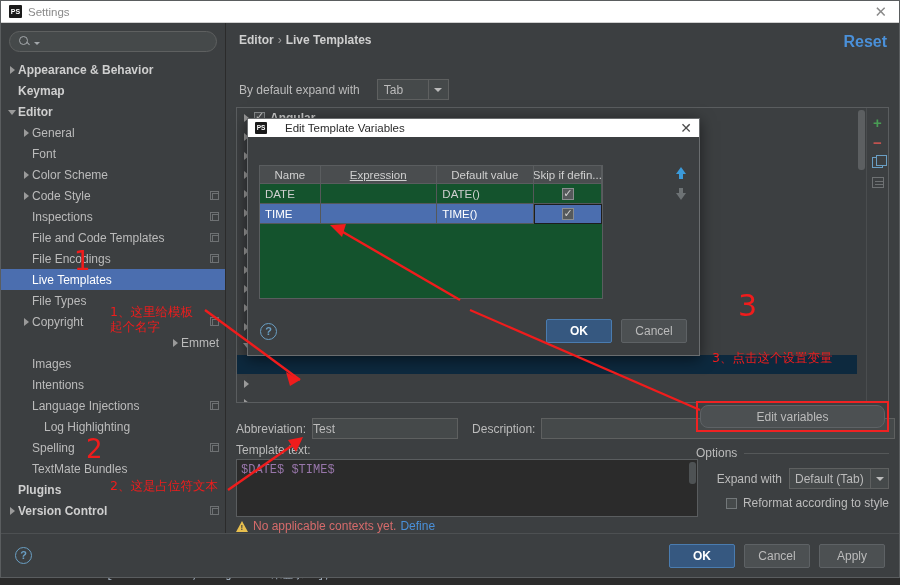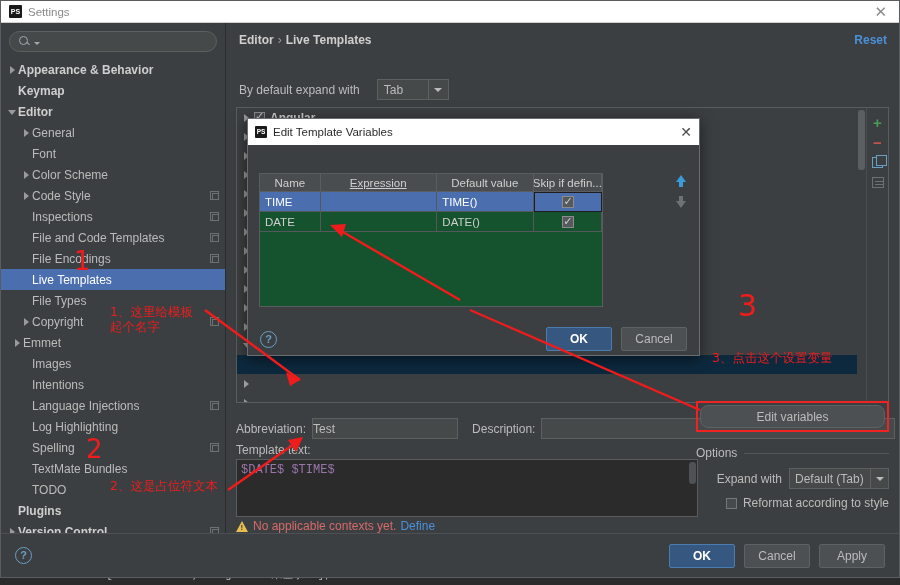--- a/index.html
+++ b/index.html
@@ -141,21 +141,21 @@
     flex: 1; position: relative; background: #3c3f41;
     padding: 0;
   }
   .breadcrumb {
     position: absolute; left: 13px; top: 10px;
     font-size: 12px; font-weight: bold; color: #cfcfcf;
   }
   .breadcrumb .sep { color: #9a9a9a; font-weight: normal; margin: 0 4px; }
   .reset-link {
     position: absolute; right: 12px; top: 10px;
-    font-size: 12px; font-weight: bold; color: #4a90d9;
+    font-size: 16px; font-weight: bold; color: #4a90d9;
     cursor: default;
   }
   .expand-row {
     position: absolute; left: 13px; top: 56px;
     display: flex; align-items: center;
     font-size: 12px; color: #bbbbbb;
   }
   .combo {
     margin-left: 17px;
     width: 72px; height: 21px;
@@ -369,22 +369,23 @@
 
   
   .evdialog {
     position: absolute; left: 247px; top: 118px; width: 453px; height: 238px;
     background: #3c3f41;
     border: 1px solid #6a6d6f;
     box-shadow: 0 3px 14px rgba(0,0,0,.55);
     z-index: 40;
   }
   .ev-title {
-    height: 26px; background: #ffffff; display: flex; align-items: center;
+    height: 18px; background: #ffffff; display: flex; align-items: center;
     padding: 0 7px;
+    gap: 12px;
   }
   .ev-title .ico {
     width: 12px; height: 12px; background: #1a1a1a; color: #fff;
     font-size: 6.5px; line-height: 12px; text-align: center; font-weight: bold;
     margin-right: 6px; border-radius: 1px;
   }
   .ev-title .t { font-size: 11.5px; color: #2b2b2b; }
   .ev-title .x {
     margin-left: auto; font-size: 14px; color: #4a4a4a; line-height: 12px;
   }
@@ -538,53 +539,49 @@
             </div>
             <div class="tree-item" style="padding-left: 20px;">
               <span class="tw"></span>
               <span class="tree-label">File Types</span>
             </div>
             <div class="tree-item" style="padding-left: 20px;">
               <span class="tw closed"></span>
               <span class="tree-label">Copyright</span>
               <span class="copy-badge"></span>
             </div>
-            <div class="tree-item" style="padding-left: 11px;">
+            <div class="tree-item" style="padding-left: 11px; justify-content: flex-end;">
               <span class="tw closed"></span>
               <span class="tree-label">Emmet</span>
             </div>
             <div class="tree-item" style="padding-left: 20px;">
               <span class="tw"></span>
               <span class="tree-label">Images</span>
             </div>
             <div class="tree-item" style="padding-left: 20px;">
               <span class="tw"></span>
               <span class="tree-label">Intentions</span>
             </div>
             <div class="tree-item" style="padding-left: 20px;">
               <span class="tw"></span>
               <span class="tree-label">Language Injections</span>
               <span class="copy-badge"></span>
             </div>
-            <div class="tree-item" style="padding-left: 20px;">
+            <div class="tree-item" style="padding-left: 32px;">
               <span class="tw"></span>
               <span class="tree-label">Log Highlighting</span>
             </div>
             <div class="tree-item" style="padding-left: 20px;">
               <span class="tw"></span>
               <span class="tree-label">Spelling</span>
               <span class="copy-badge"></span>
             </div>
             <div class="tree-item" style="padding-left: 20px;">
               <span class="tw"></span>
               <span class="tree-label">TextMate Bundles</span>
-            </div>
-            <div class="tree-item" style="padding-left: 20px;">
-              <span class="tw"></span>
-              <span class="tree-label">TODO</span>
             </div>
             <div class="tree-item bold" style="padding-left: 6px;">
               <span class="tw"></span>
               <span class="tree-label">Plugins</span>
             </div>
             <div class="tree-item bold" style="padding-left: 6px;">
               <span class="tw closed"></span>
               <span class="tree-label">Version Control</span>
               <span class="copy-badge"></span>
             </div>
@@ -741,33 +738,33 @@
     </div>
     <div class="ev-body">
       <div class="ev-table-wrap">
         <div class="ev-thead" id="ev-thead">
             <div class="ev-th" style="width: 78px;">Name</div>
             <div class="ev-th" style="width: 150px; text-decoration: underline;">Expression</div>
             <div class="ev-th" style="width: 125px;">Default value</div>
             <div class="ev-th" style="width: 88px;">Skip if defin...</div>
           </div>
         <div id="ev-tbody">
+            <div class="ev-tr">
+              <div class="ev-td" style="width: 78px;">DATE</div>
+              <div class="ev-td" style="width: 150px;"></div>
+              <div class="ev-td" style="width: 125px;">DATE()</div>
+              <div class="ev-td ctr" style="width: 88px;">
+                <span class="ev-cbx"></span>
+              </div>
+            </div>
             <div class="ev-tr sel">
               <div class="ev-td" style="width: 78px;">TIME</div>
               <div class="ev-td" style="width: 150px;"></div>
               <div class="ev-td" style="width: 125px;">TIME()</div>
               <div class="ev-td ctr editing" style="width: 88px;">
-                <span class="ev-cbx"></span>
-              </div>
-            </div>
-            <div class="ev-tr">
-              <div class="ev-td" style="width: 78px;">DATE</div>
-              <div class="ev-td" style="width: 150px;"></div>
-              <div class="ev-td" style="width: 125px;">DATE()</div>
-              <div class="ev-td ctr" style="width: 88px;">
                 <span class="ev-cbx"></span>
               </div>
             </div>
           </div>
       </div>
       <div class="ev-sidebuttons">
         <div>
           <div class="arrow-up"></div>
           <div class="arrow-up-stem"></div>
         </div>

